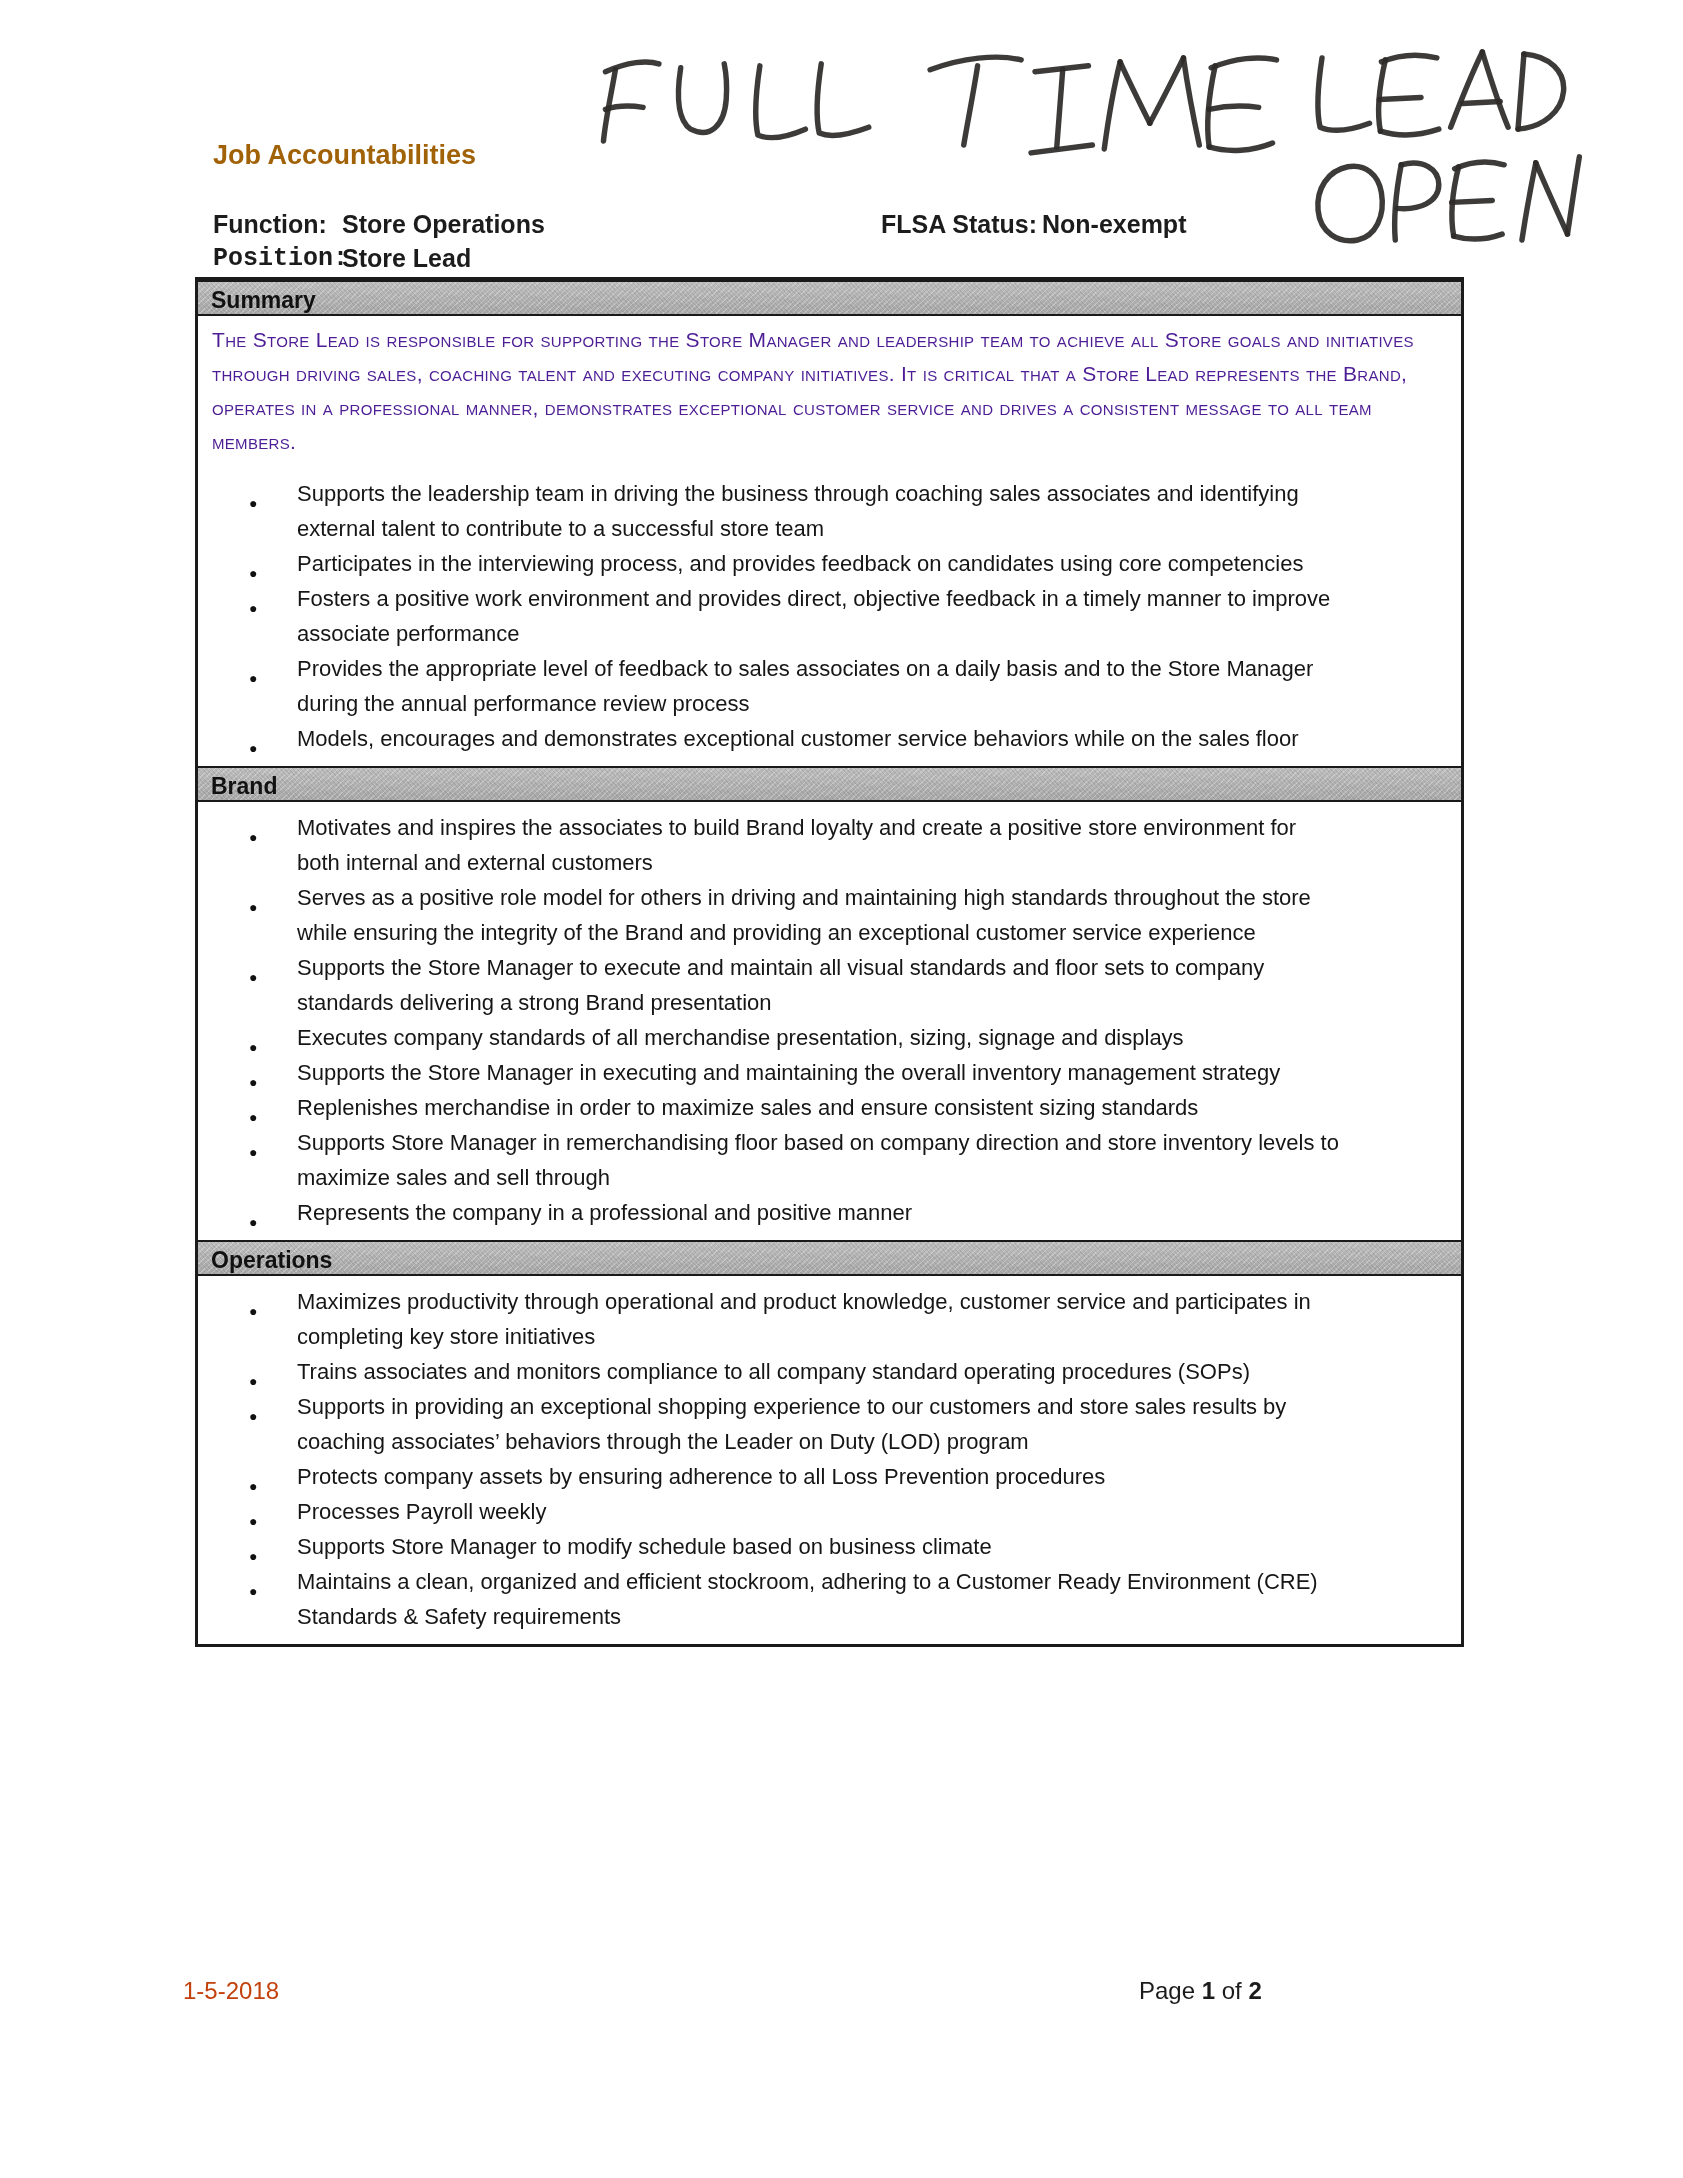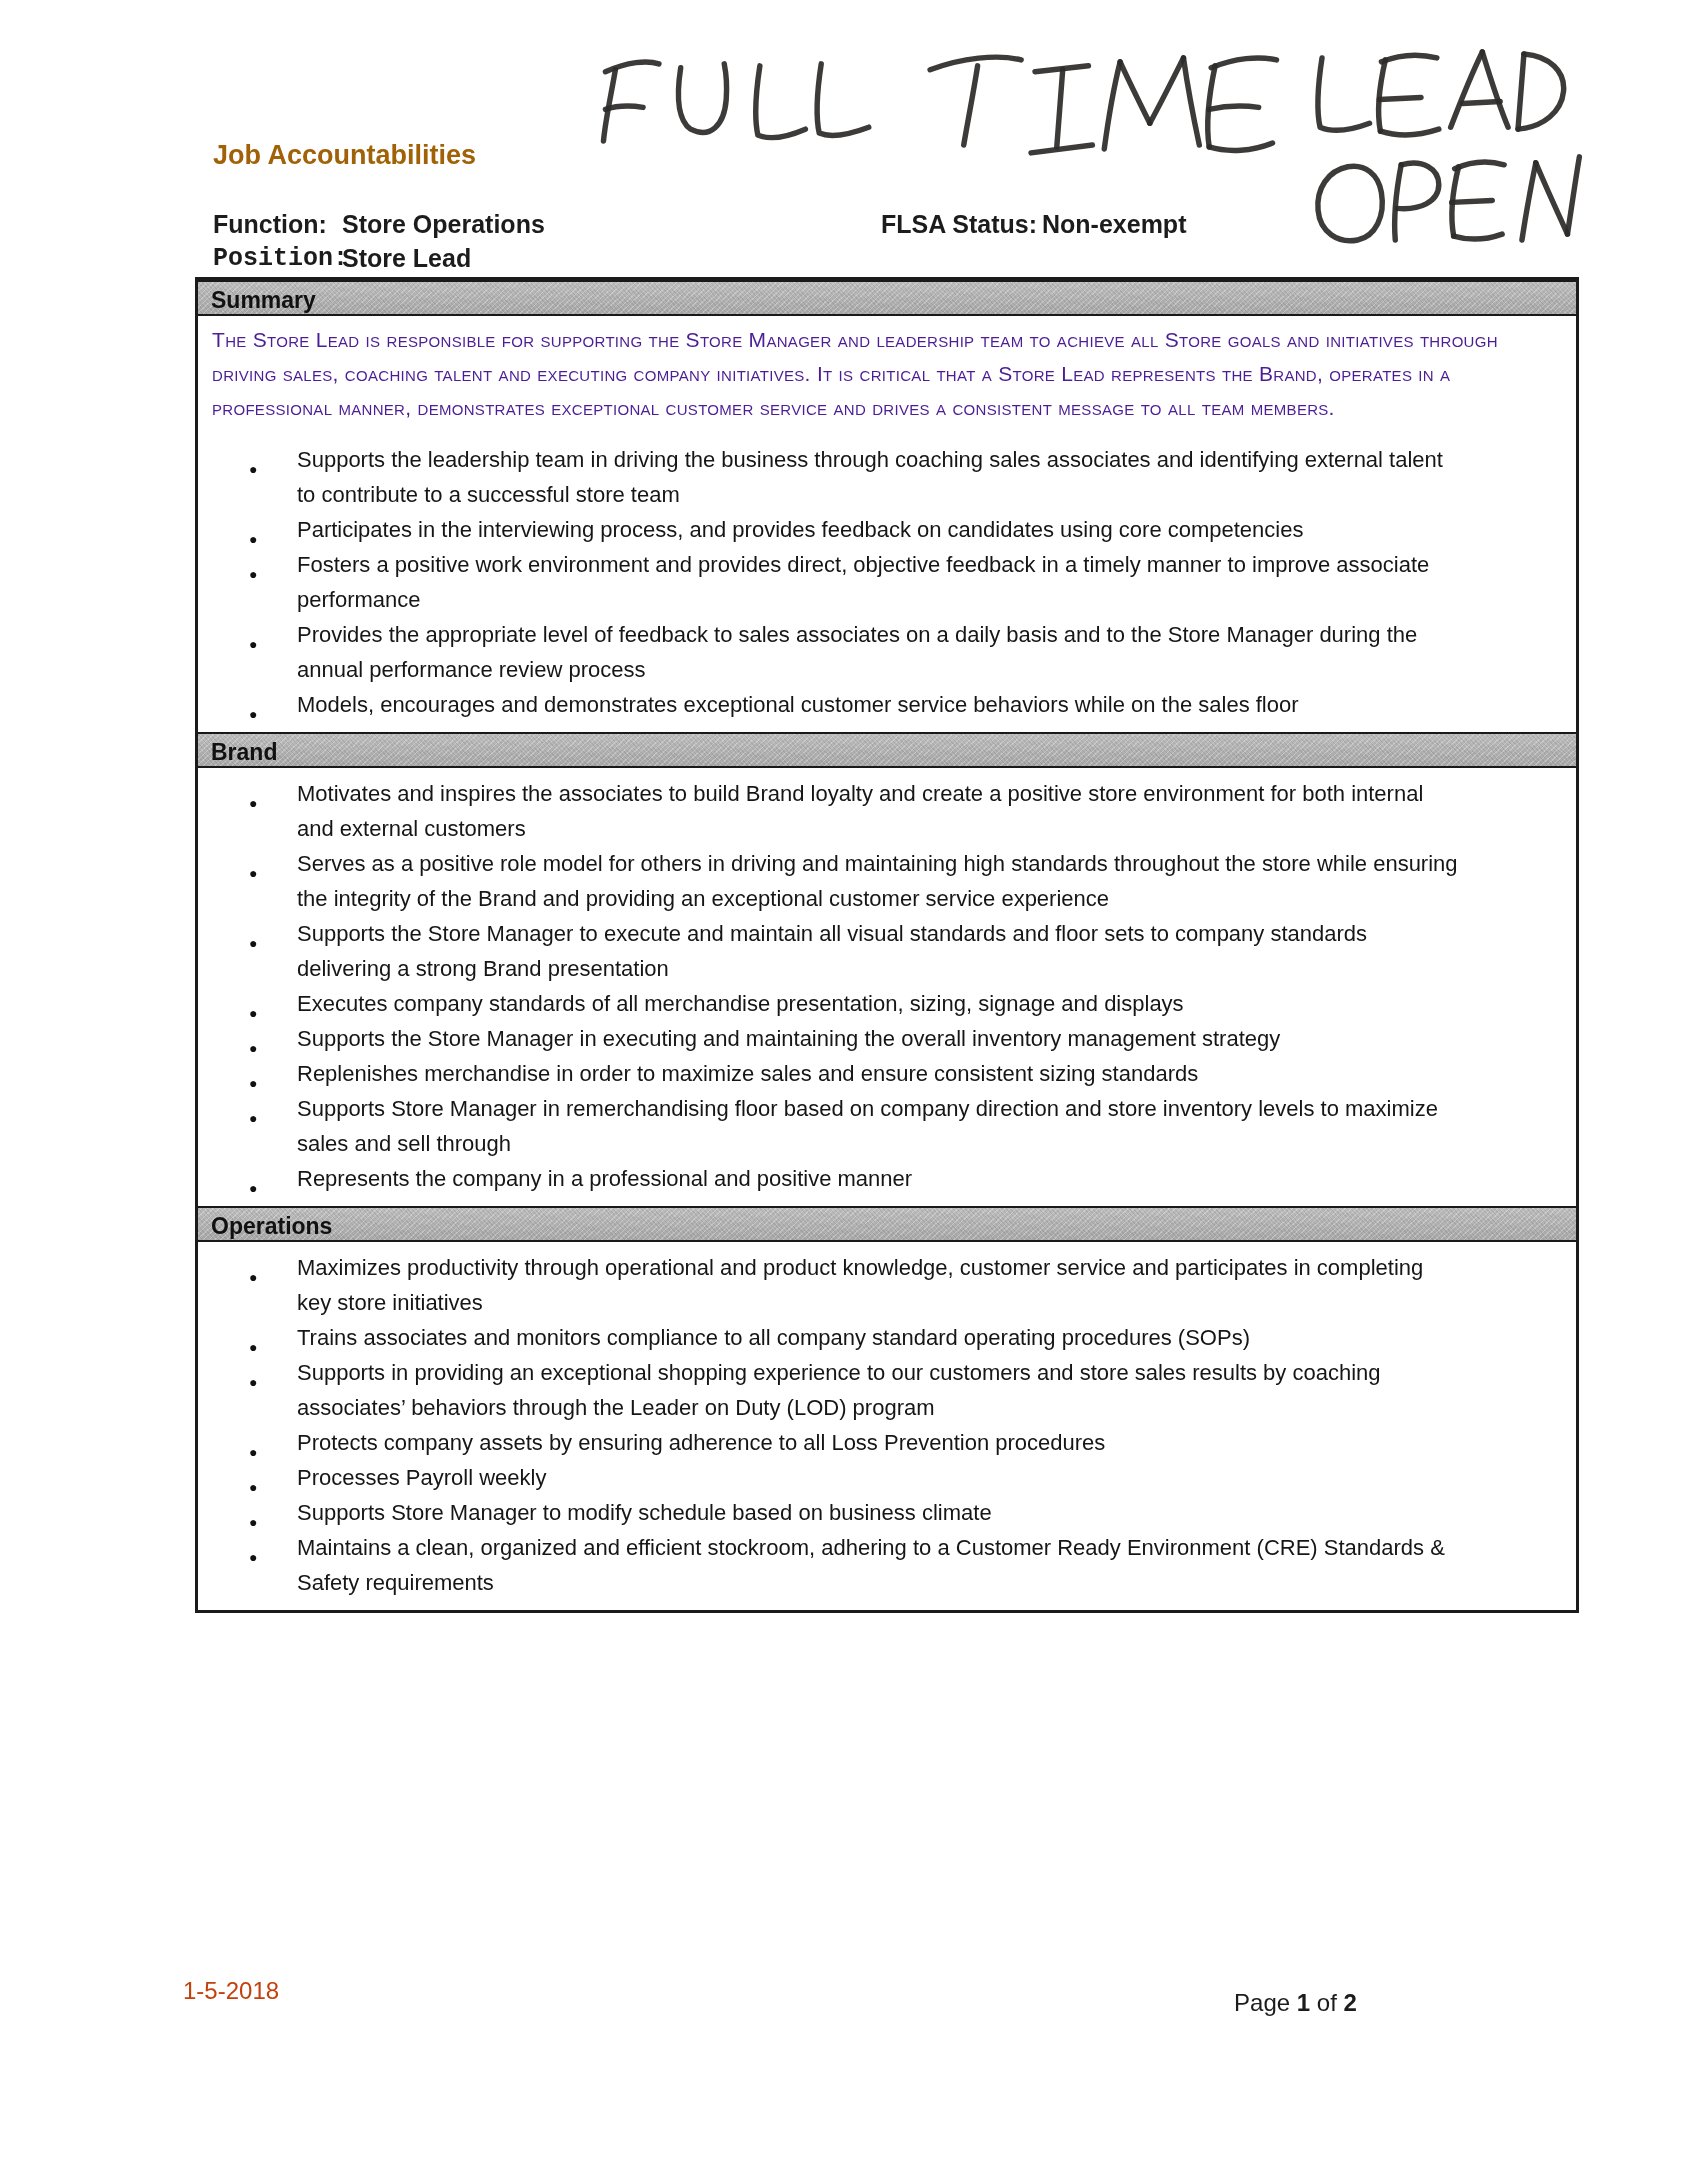--- a/index.html
+++ b/index.html
@@ -24,21 +24,21 @@
   .m-flsa-label{left:881px;} .m-flsa-value{left:1042px;}
   .m-pos-label{left:213px;font-family:Liberation Mono, monospace;} .m-pos-value{left:342px;}
 
   .handwriting{position:absolute; left:554px; top:28px; width:1059px; height:233px;}
   .handwriting path{
     fill:none; stroke:var(--handwriting_ink); stroke-width:5.5;
     stroke-linecap:round; stroke-linejoin:round; opacity:.92;
   }
 
   .job-table{
-    position:absolute; left:195px; top:277px; width:1384px;
+    position:absolute; left:195px; top:277px; width:1269px;
     border:3px solid var(--table_border); background:#fff;
   }
   .section-header{
     height:36px; line-height:36px; padding-left:13px;
     border-top:2px solid #191919; border-bottom:2px solid #191919;
     background-color:var(--section_bar);
     background-image:
       repeating-linear-gradient(47deg, rgba(0,0,0,.08) 0 1px, transparent 1px 3px),
       repeating-linear-gradient(-43deg, rgba(255,255,255,.28) 0 1px, transparent 1px 4px),
       linear-gradient(#bdbdbd,#a9a9a9);
@@ -54,21 +54,21 @@
     position:relative; padding-left:99px;
     font-size:22px; line-height:35px; color:#161616;
   }
   .bullet-list li::before{
     content:"●"; position:absolute; left:51px; top:10px;
     font-size:14px; color:#111;
   }
   .footer-date{position:absolute; left:183px; top:1977px; font-size:24px; color:#c2410c;}
   .footer-page{
     position:absolute; left:1139px; top:1977px; width:313px;
-    text-align:center; font-size:24px; color:#1c1c1c;margin-top:12px;
+    text-align:left; font-size:24px; color:#1c1c1c;
   }
   .footer-page b{font-weight:700;}
 </style>
 </head>
 <body>
 
 <div class="page">
 
   <svg class="handwriting" viewBox="0 0 1070 235" role="img">
     <g aria-label="FULL TIME LEAD">

